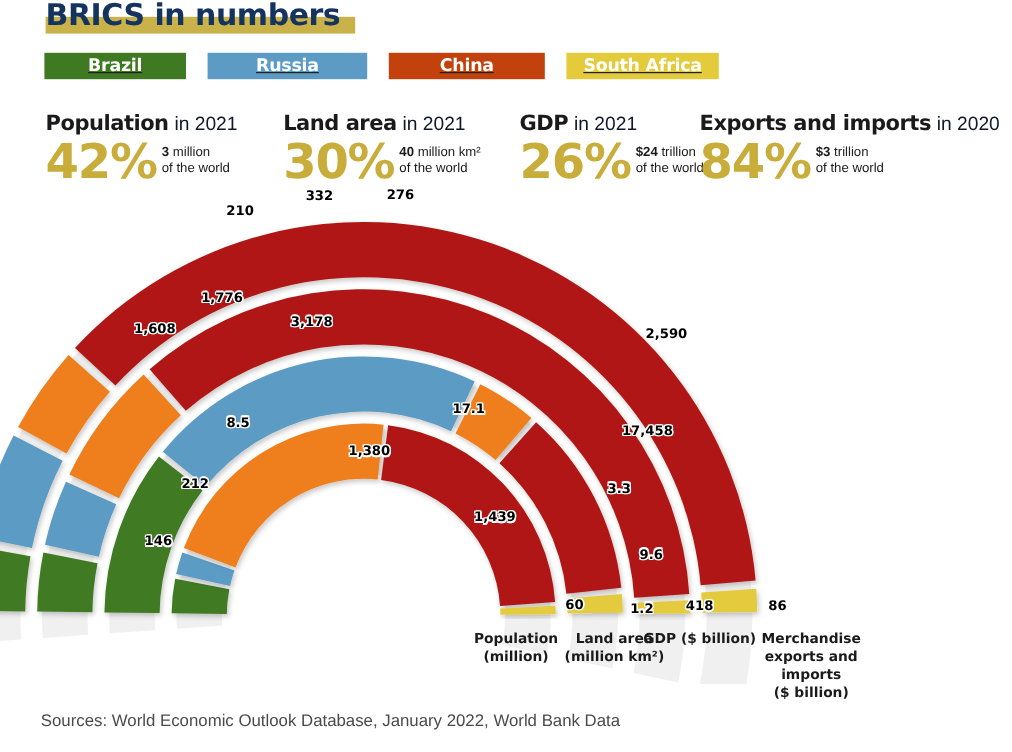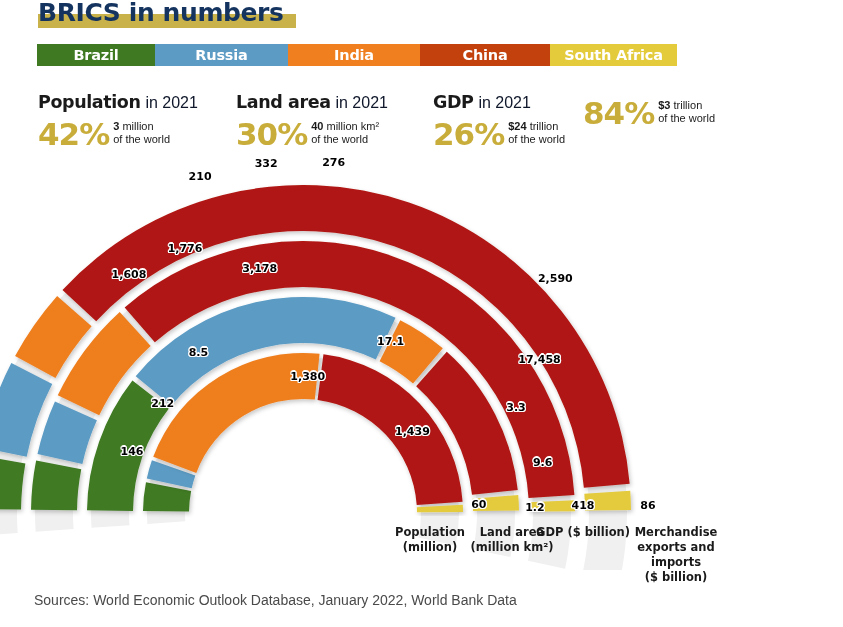--- a/index.html
+++ b/index.html
@@ -20,21 +20,21 @@
     background:#c9b24a;z-index:0;
   }
   .title-text{
     position:relative;z-index:1;
     font-family:"DejaVu Sans", sans-serif;
     font-weight:bold;font-size:25px;letter-spacing:-0.4px;
     color:#14335e;line-height:30px;white-space:nowrap;
   }
 
   
-  .legend{position:absolute;left:37px;top:44px;display:flex;gap:0;align-items:center;}
+  .legend{position:absolute;left:37px;top:44px;display:flex;gap:18px;align-items:center;text-decoration:underline;}
   .legend-item{
     height:22px;display:flex;align-items:center;justify-content:center;
     color:#ffffff;font-weight:bold;font-size:14.5px;
     font-family:"DejaVu Sans", sans-serif;
     letter-spacing:-0.2px;
     box-sizing:border-box;
   }
   .lg0{width:118px;}
   .lg1{width:133px;}
   .lg2{width:132px;}
@@ -47,21 +47,21 @@
   .s0{left:0px;}
   .s1{left:198px;}
   .s2{left:395px;}
   .s3{left:545px;}
   .stat-head{white-space:nowrap;font-size:17.5px;line-height:20px;}
   .stat-head .bold{font-weight:bold;color:#1a1a1a;font-family:"DejaVu Sans", sans-serif;letter-spacing:-0.4px;}
   .stat-head .year{font-weight:normal;color:#0f172a;font-size:16px;font-family:"Liberation Sans", sans-serif;}
   .stat-body{display:flex;align-items:flex-start;margin-top:6px;}
   .stat-pct{
     font-family:"DejaVu Sans", sans-serif;
-    font-weight:bold;font-size:31px;line-height:31px;
+    font-weight:bold;font-size:40px;line-height:31px;
     color:#c9ad3b;letter-spacing:-1px;
   }
   .stat-sub{margin-left:4px;margin-top:1px;font-size:11px;line-height:13px;color:#1a1a1a;white-space:nowrap;}
   .stat-sub b{font-weight:bold;}
   .stat-sub .dim{color:#222;}
 
   
   #chart{position:absolute;left:0;top:150px;width:843px;height:420px;}
   .val-label{
     position:absolute;
@@ -101,23 +101,20 @@
     <div class="title-text">BRICS in numbers</div>
   </div>
 
   <div class="legend">
     <div class="legend-item lg0" style="background: rgb(63, 122, 35);">
         <span>Brazil</span>
       </div>
     <div class="legend-item lg1" style="background: rgb(91, 155, 196);">
         <span>Russia</span>
       </div>
-    <div class="legend-item lg2" style="background: rgb(239, 127, 31);">
-        <span>India</span>
-      </div>
     <div class="legend-item lg3" style="background: #c2410c;">
         <span>China</span>
       </div>
     <div class="legend-item lg4" style="background: rgb(227, 203, 60);">
         <span>South Africa</span>
       </div>
   </div>
 
   <div class="stats">
 
@@ -160,20 +157,24 @@
         <div class="stat-pct">26%</div>
         <div class="stat-sub">
           <div><b>$24</b>
           <span class="dim">trillion</span></div>
           <div>of the world</div>
         </div>
       </div>
     </div>
 
     <div class="stat s3">
+      <div class="stat-head">
+        <span class="bold">Exports and imports</span>
+        <span class="year">in 2020</span>
+      </div>
       <div class="stat-body">
         <div class="stat-pct">84%</div>
         <div class="stat-sub">
           <div><b>$3</b>
           <span class="dim">trillion</span></div>
           <div>of the world</div>
         </div>
       </div>
     </div>
 

